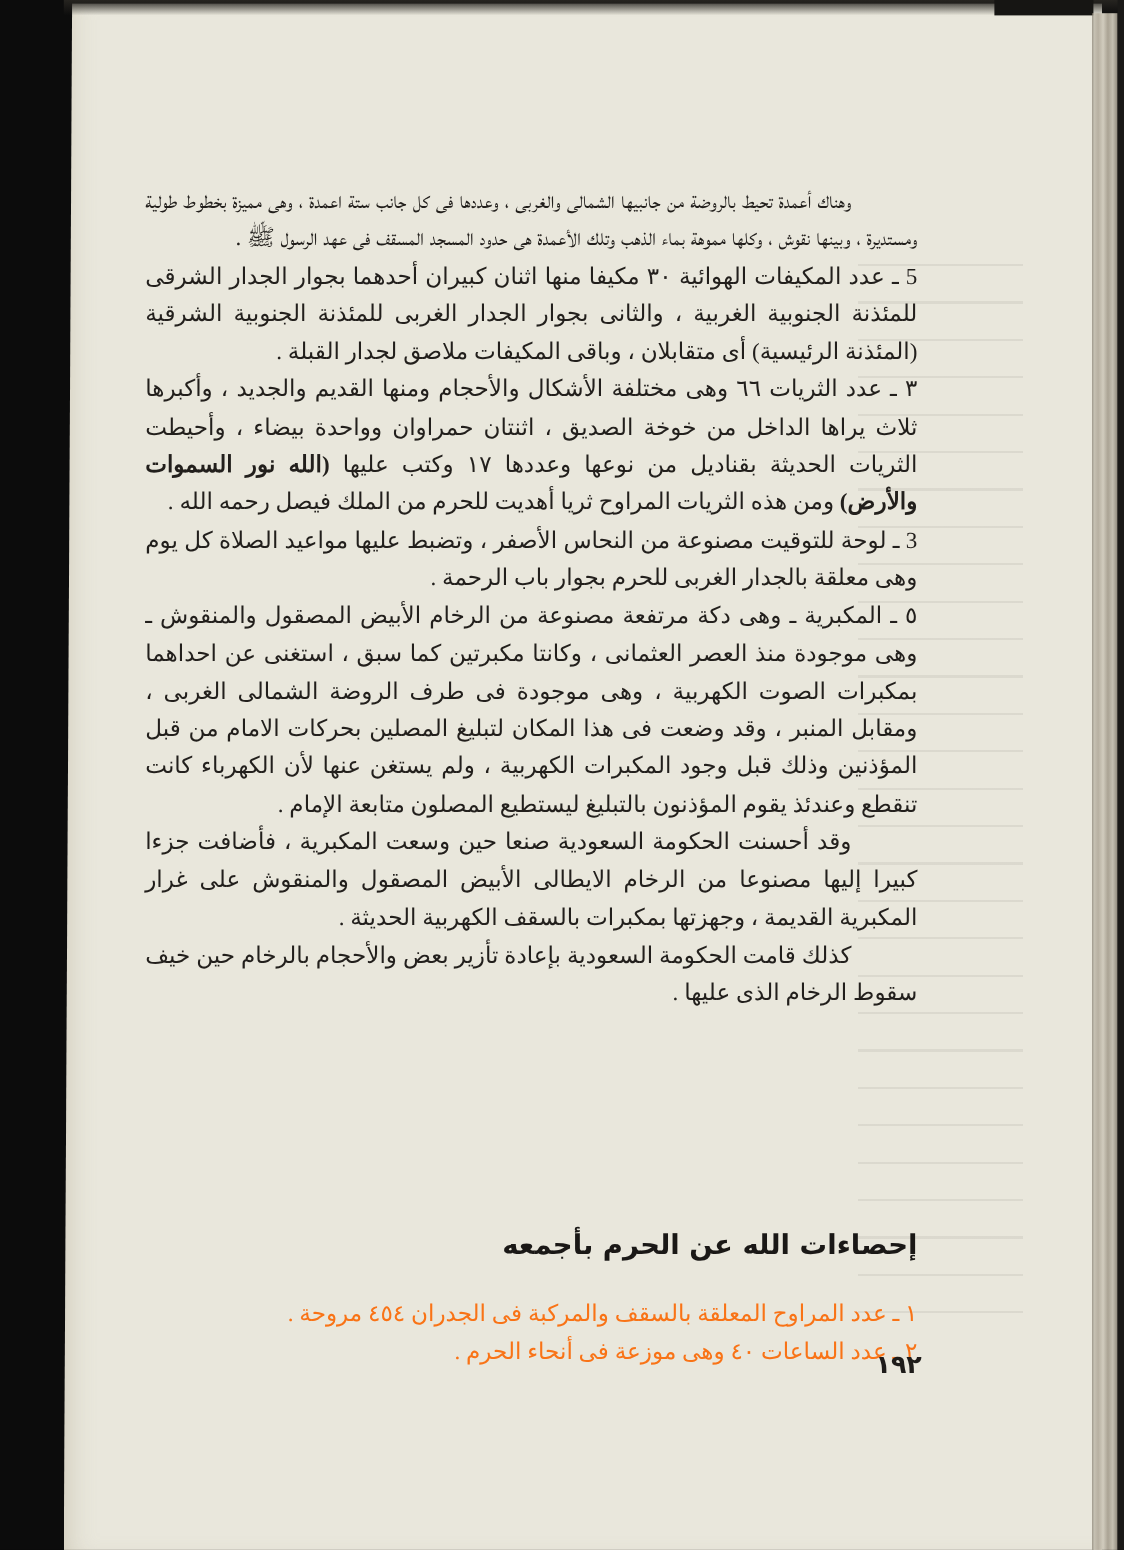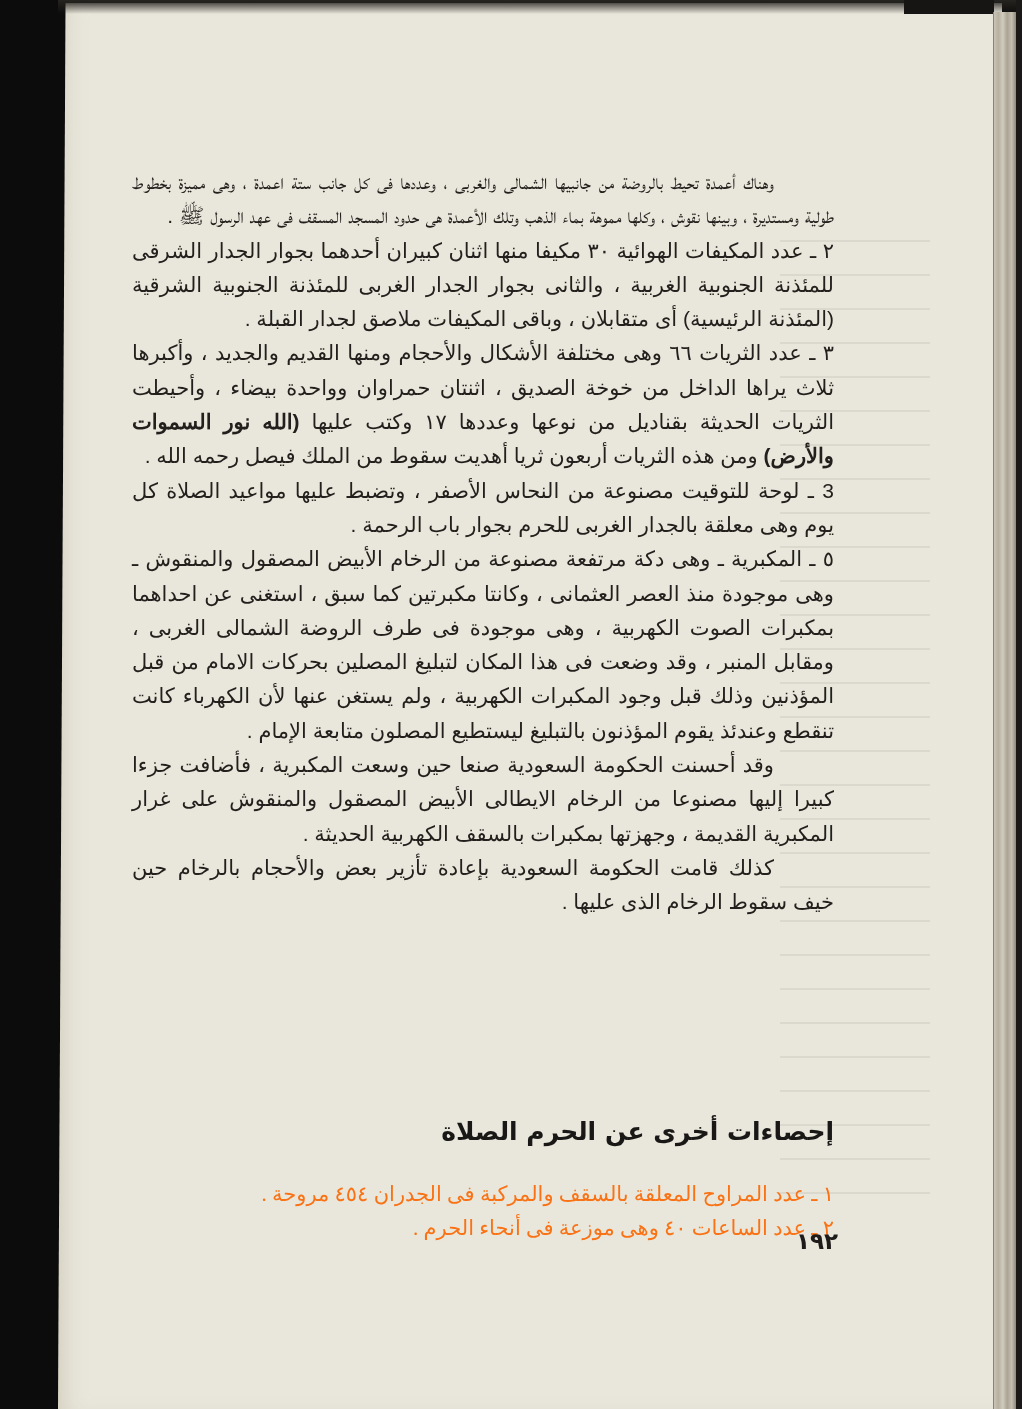--- a/index.html
+++ b/index.html
@@ -61,21 +61,21 @@
       background: #161513;
     }
     .text-block {
       position: absolute;
       left: 132px;
       top: 165px;
       width: 702px;
       direction: rtl;
       text-align: justify;
       text-align-last: right;
-      font-family: Liberation Sans, sans-serif;
+      font-family: Liberation Serif, serif;
       font-size: 21px;
       line-height: 34.3px;
       color: #221f1c;
     }
     .para {
       margin: 0;
     }
     .para.indent {
       text-indent: 60px;
     }
@@ -136,29 +136,29 @@
 <div class="scan">
   <div class="page"></div>
   <div class="top-shadow"></div>
   <div class="top-bind"></div>
   <div class="page-edge"></div>
   <div class="right-dark"></div>
   <div class="bleed"></div>
 
   <div class="text-block">
     <p class="para indent">وهناك أعمدة تحيط بالروضة من جانبيها الشمالى والغربى ، وعددها فى كل جانب ستة اعمدة ، وهى مميزة بخطوط طولية ومستديرة ، وبينها نقوش ، وكلها مموهة بماء الذهب وتلك الأعمدة هى حدود المسجد المسقف فى عهد الرسول ﷺ .</p>
-    <p class="para">٢ ـ عدد المكيفات الهوائية ٣٠ مكيفا منها اثنان كبيران أحدهما بجوار الجدار الشرقى للمئذنة الجنوبية الغربية ، والثانى بجوار الجدار الغربى للمئذنة الجنوبية الشرقية (المئذنة الرئيسية) أى متقابلان ، وباقى المكيفات ملاصق لجدار القبلة .</p>
-    <p class="para"><span>٣ ـ عدد الثريات ٦٦ وهى مختلفة الأشكال والأحجام ومنها القديم والجديد ، وأكبرها ثلاث يراها الداخل من خوخة الصديق ، اثنتان حمراوان وواحدة بيضاء ، وأحيطت الثريات الحديثة بقناديل من نوعها وعددها ١٧ وكتب عليها </span><span class="bold-inline">(الله نور السموات والأرض)</span><span> ومن هذه الثريات أربعون ثريا أهديت سقوط من الملك فيصل رحمه الله .</span></p>
+    <p class="para">5 ـ عدد المكيفات الهوائية ٣٠ مكيفا منها اثنان كبيران أحدهما بجوار الجدار الشرقى للمئذنة الجنوبية الغربية ، والثانى بجوار الجدار الغربى للمئذنة الجنوبية الشرقية (المئذنة الرئيسية) أى متقابلان ، وباقى المكيفات ملاصق لجدار القبلة .</p>
+    <p class="para"><span>٣ ـ عدد الثريات ٦٦ وهى مختلفة الأشكال والأحجام ومنها القديم والجديد ، وأكبرها ثلاث يراها الداخل من خوخة الصديق ، اثنتان حمراوان وواحدة بيضاء ، وأحيطت الثريات الحديثة بقناديل من نوعها وعددها ١٧ وكتب عليها </span><span class="bold-inline">(الله نور السموات والأرض)</span><span> ومن هذه الثريات المراوح ثريا أهديت للحرم من الملك فيصل رحمه الله .</span></p>
     <p class="para">3 ـ لوحة للتوقيت مصنوعة من النحاس الأصفر ، وتضبط عليها مواعيد الصلاة كل يوم وهى معلقة بالجدار الغربى للحرم بجوار باب الرحمة .</p>
     <p class="para">٥ ـ المكبرية ـ وهى دكة مرتفعة مصنوعة من الرخام الأبيض المصقول والمنقوش ـ وهى موجودة منذ العصر العثمانى ، وكانتا مكبرتين كما سبق ، استغنى عن احداهما بمكبرات الصوت الكهربية ، وهى موجودة فى طرف الروضة الشمالى الغربى ، ومقابل المنبر ، وقد وضعت فى هذا المكان لتبليغ المصلين بحركات الامام من قبل المؤذنين وذلك قبل وجود المكبرات الكهربية ، ولم يستغن عنها لأن الكهرباء كانت تنقطع وعندئذ يقوم المؤذنون بالتبليغ ليستطيع المصلون متابعة الإمام .</p>
     <p class="para indent">وقد أحسنت الحكومة السعودية صنعا حين وسعت المكبرية ، فأضافت جزءا كبيرا إليها مصنوعا من الرخام الايطالى الأبيض المصقول والمنقوش على غرار المكبرية القديمة ، وجهزتها بمكبرات بالسقف الكهربية الحديثة .</p>
     <p class="para indent">كذلك قامت الحكومة السعودية بإعادة تأزير بعض والأحجام بالرخام حين خيف سقوط الرخام الذى عليها .</p>
   </div>
 
-  <h2 class="heading">إحصاءات أخرى عن الحرم الصلاة</h2>
+  <h2 class="heading">إحصاءات الله عن الحرم بأجمعه</h2>
 
   <div class="list-block">
     <p>١ ـ عدد المراوح المعلقة بالسقف والمركبة فى الجدران ٤٥٤ مروحة .</p>
     <p>٢ ـ عدد الساعات ٤٠ وهى موزعة فى أنحاء الحرم .</p>
   </div>
 
   <div class="page-number">١٩٢</div>
 </div>
 
 </body></html>

